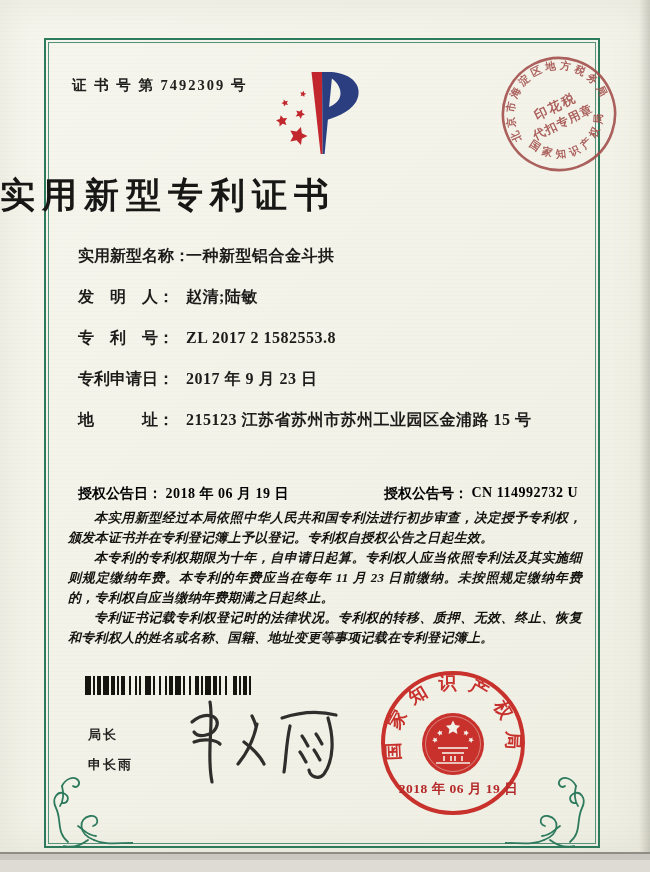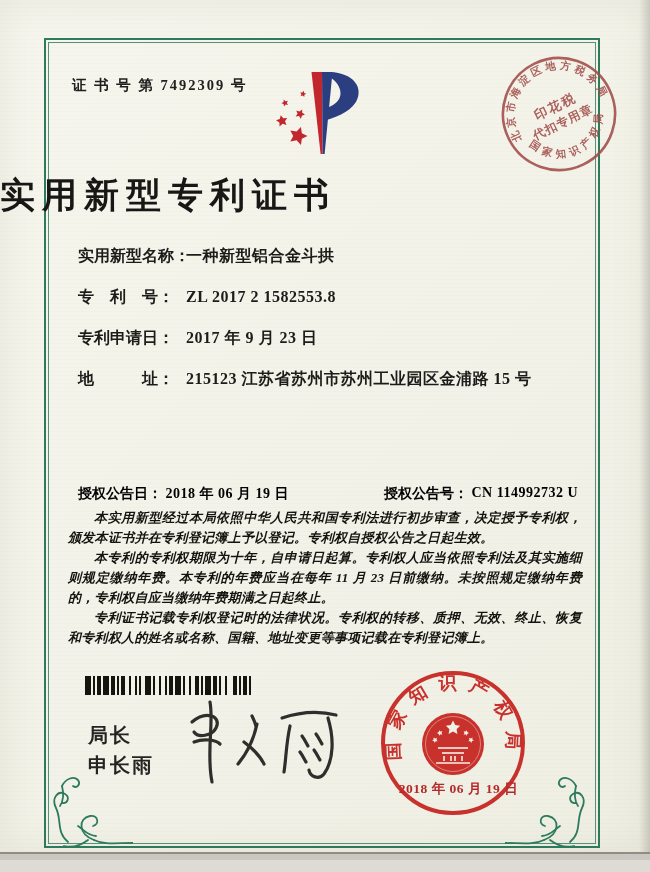--- a/index.html
+++ b/index.html
@@ -32,21 +32,21 @@
   .flabel{display:inline-block;width:104px;font-weight:700;vertical-align:top;}
   .fvalue{font-weight:600;letter-spacing:0.5px;}
   .grant-row{left:78px;top:485px;width:502px;display:flex;justify-content:space-between;
     font-size:14px;white-space:nowrap;}
   .grant-right{margin-right:2px;}
   .body-text{left:68px;top:508px;width:514px;font-size:13px;line-height:20px;
     color:#14130f;font-style:italic;font-weight:600;letter-spacing:0.3px;text-align:justify;}
   .body-text p{margin:0;text-indent:2em;}
   .barcode{left:85px;top:676px;width:170px;height:19px;font-size:0;overflow:hidden;}
   .officer{left:88px;top:720px;font-family:Liberation Serif, serif;
-    font-weight:700;color:#242422;font-size:20px;line-height:30px;letter-spacing:2px;}
+    font-weight:700;color:#242422;font-size:13px;line-height:30px;letter-spacing:2px;}
   .seal-date{left:391px;top:780px;width:135px;text-align:center;font-size:13.5px;
     font-weight:700;color:#b5292a;letter-spacing:0.5px;white-space:nowrap;z-index:6;}
   .page-no{left:0;top:828px;width:650px;text-align:center;font-size:12.5px;
     color:#23221f;letter-spacing:1px;}
   .sig-svg{left:172px;top:694px;z-index:3;}
   .seal-svg{left:378px;top:668px;z-index:5;opacity:0.93;}
   .tax-svg{left:497px;top:50px;z-index:4;opacity:0.88;}
   .logo-svg{left:258px;top:66px;}
   .fl-left{left:38px;top:766px;}
   .fl-right{left:505px;top:766px;transform:scaleX(-1);}
@@ -116,20 +116,24 @@
       <use href="#star5" transform="translate(45,28) scale(0.32) rotate(12)"></use>
     </g>
   </svg>
 
   <div class="abs title">实用新型专利证书</div>
 
   <div class="abs fields">
     <div class="frow">
       <span class="flabel">实用新型名称：</span>
       <span class="fvalue">一种新型铝合金斗拱</span>
+    </div>
+    <div class="frow">
+      <span class="flabel">发　明　人：</span>
+      <span class="fvalue">赵清;陆敏</span>
     </div>
     <div class="frow">
       <span class="flabel">专　利　号：</span>
       <span class="fvalue">ZL 2017 2 1582553.8</span>
     </div>
     <div class="frow">
       <span class="flabel">专利申请日：</span>
       <span class="fvalue">2017 年 9 月 23 日</span>
     </div>
     <div class="frow">

